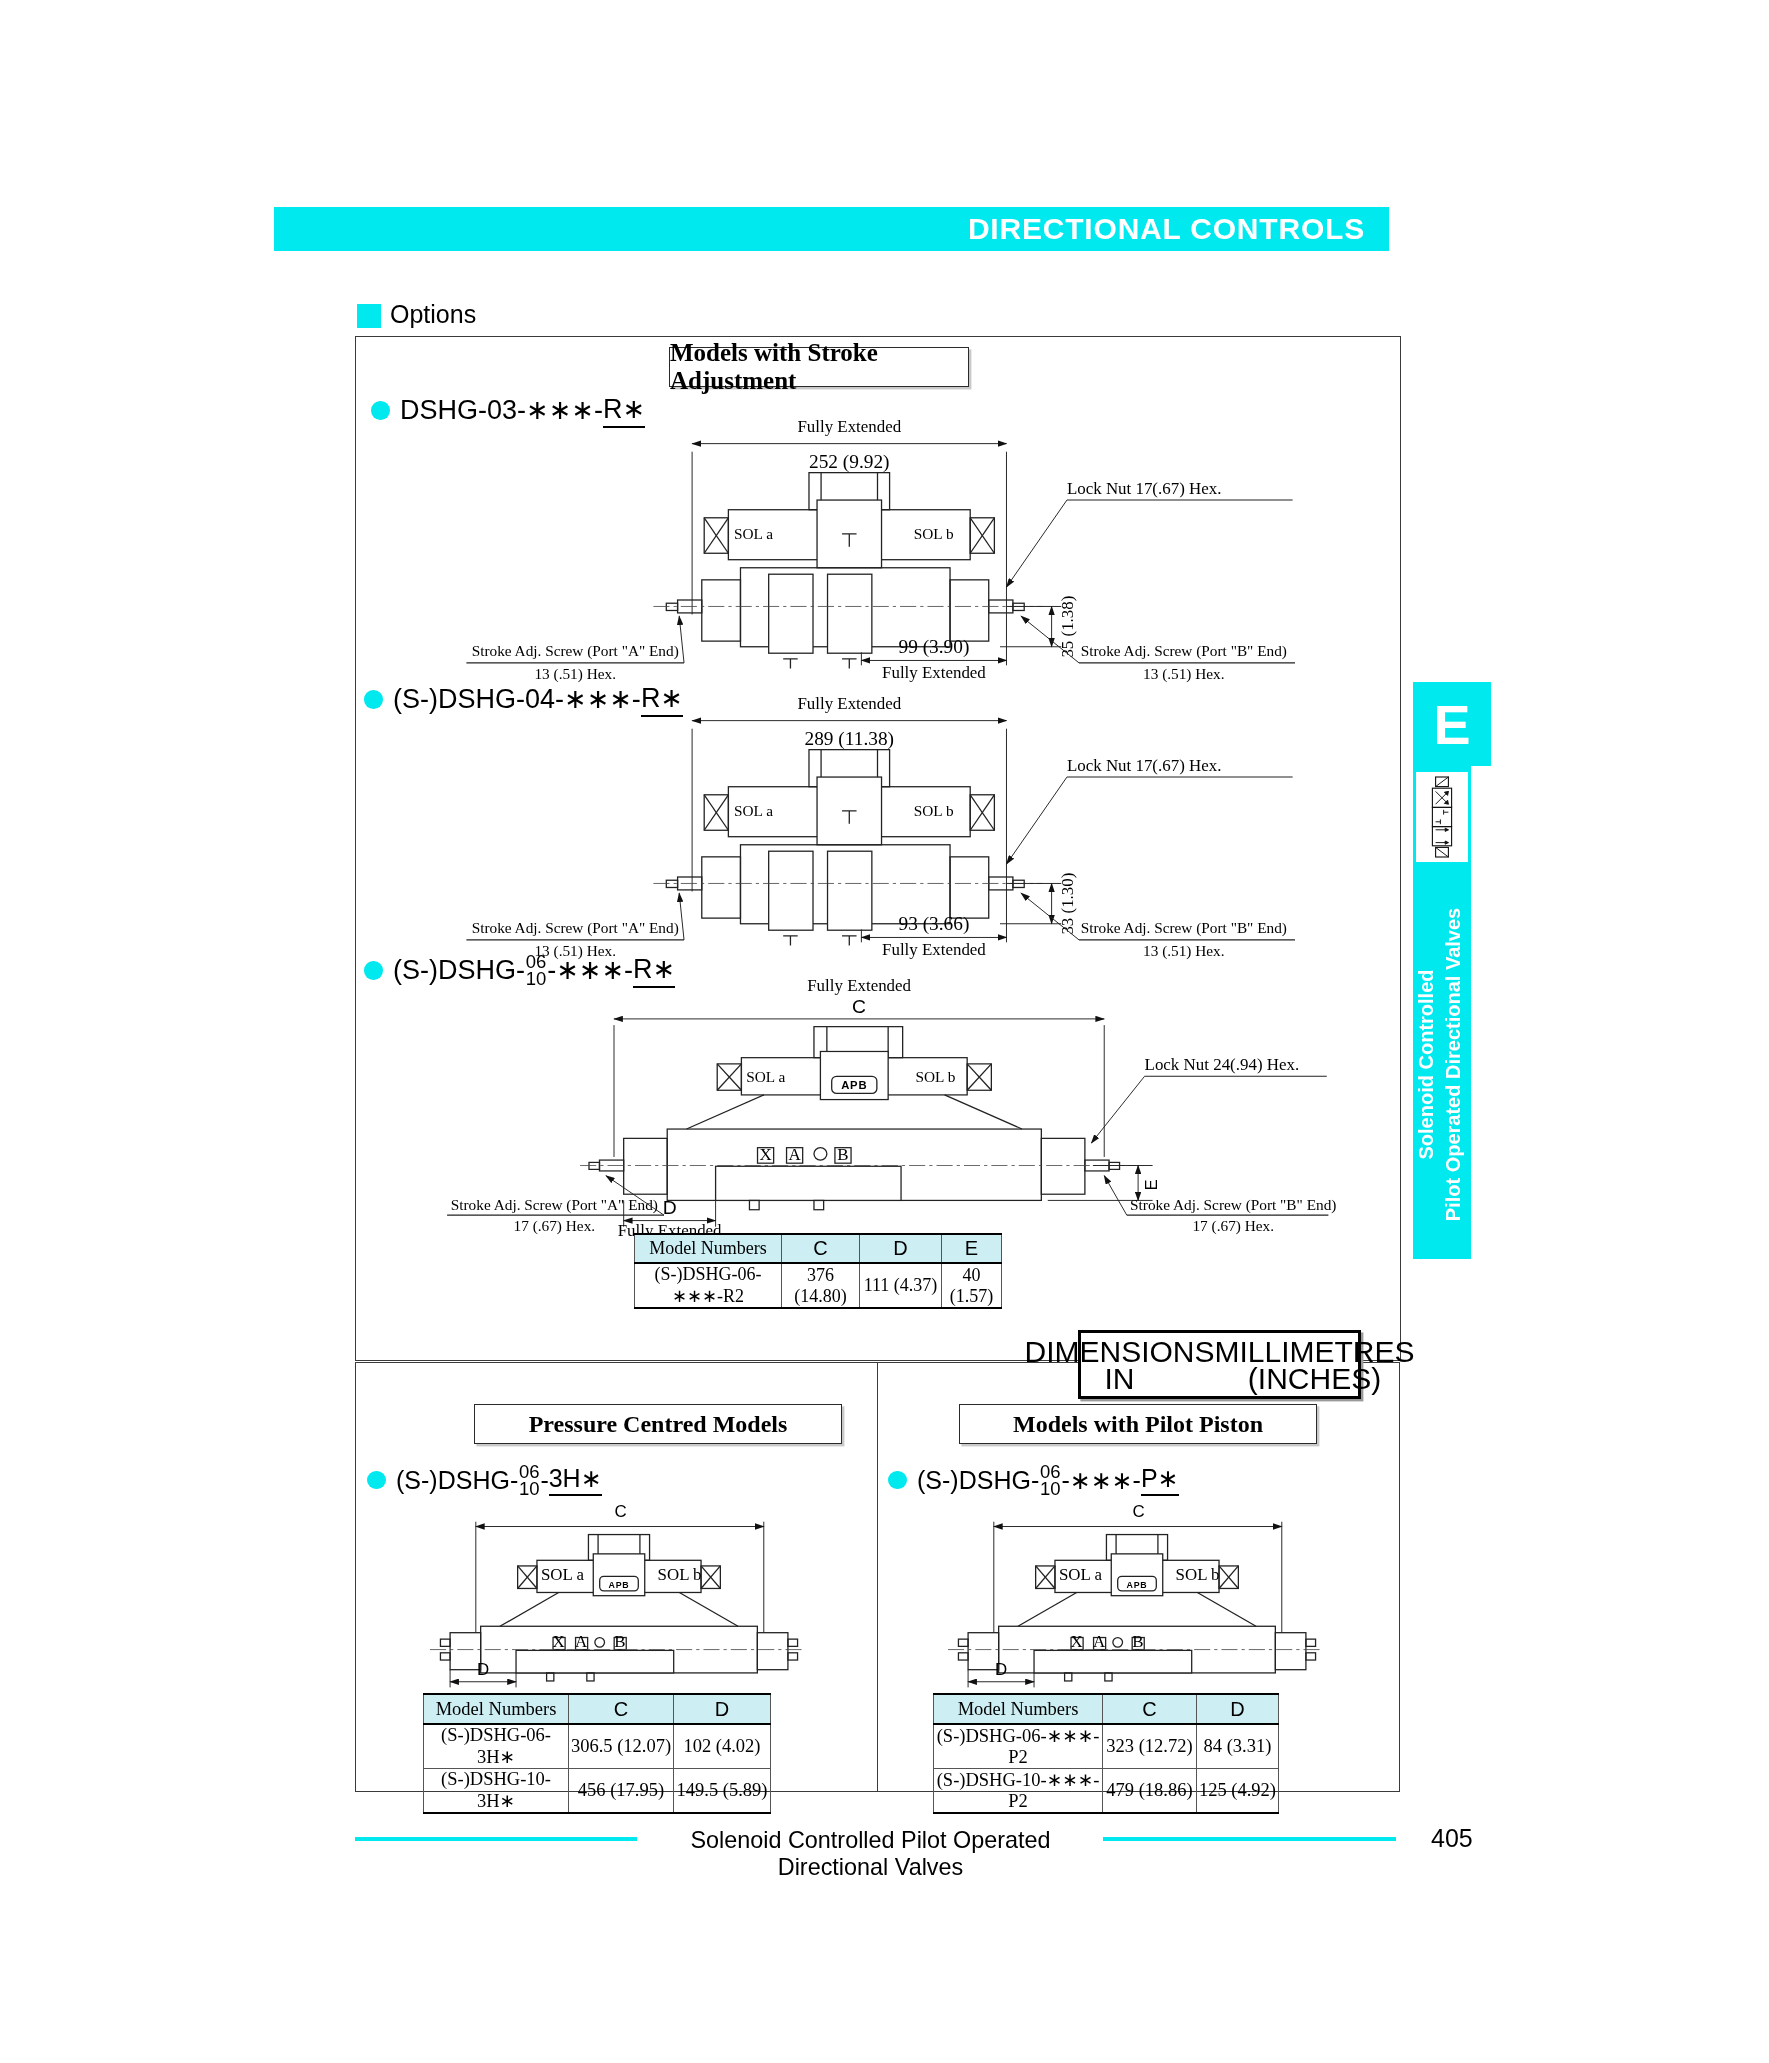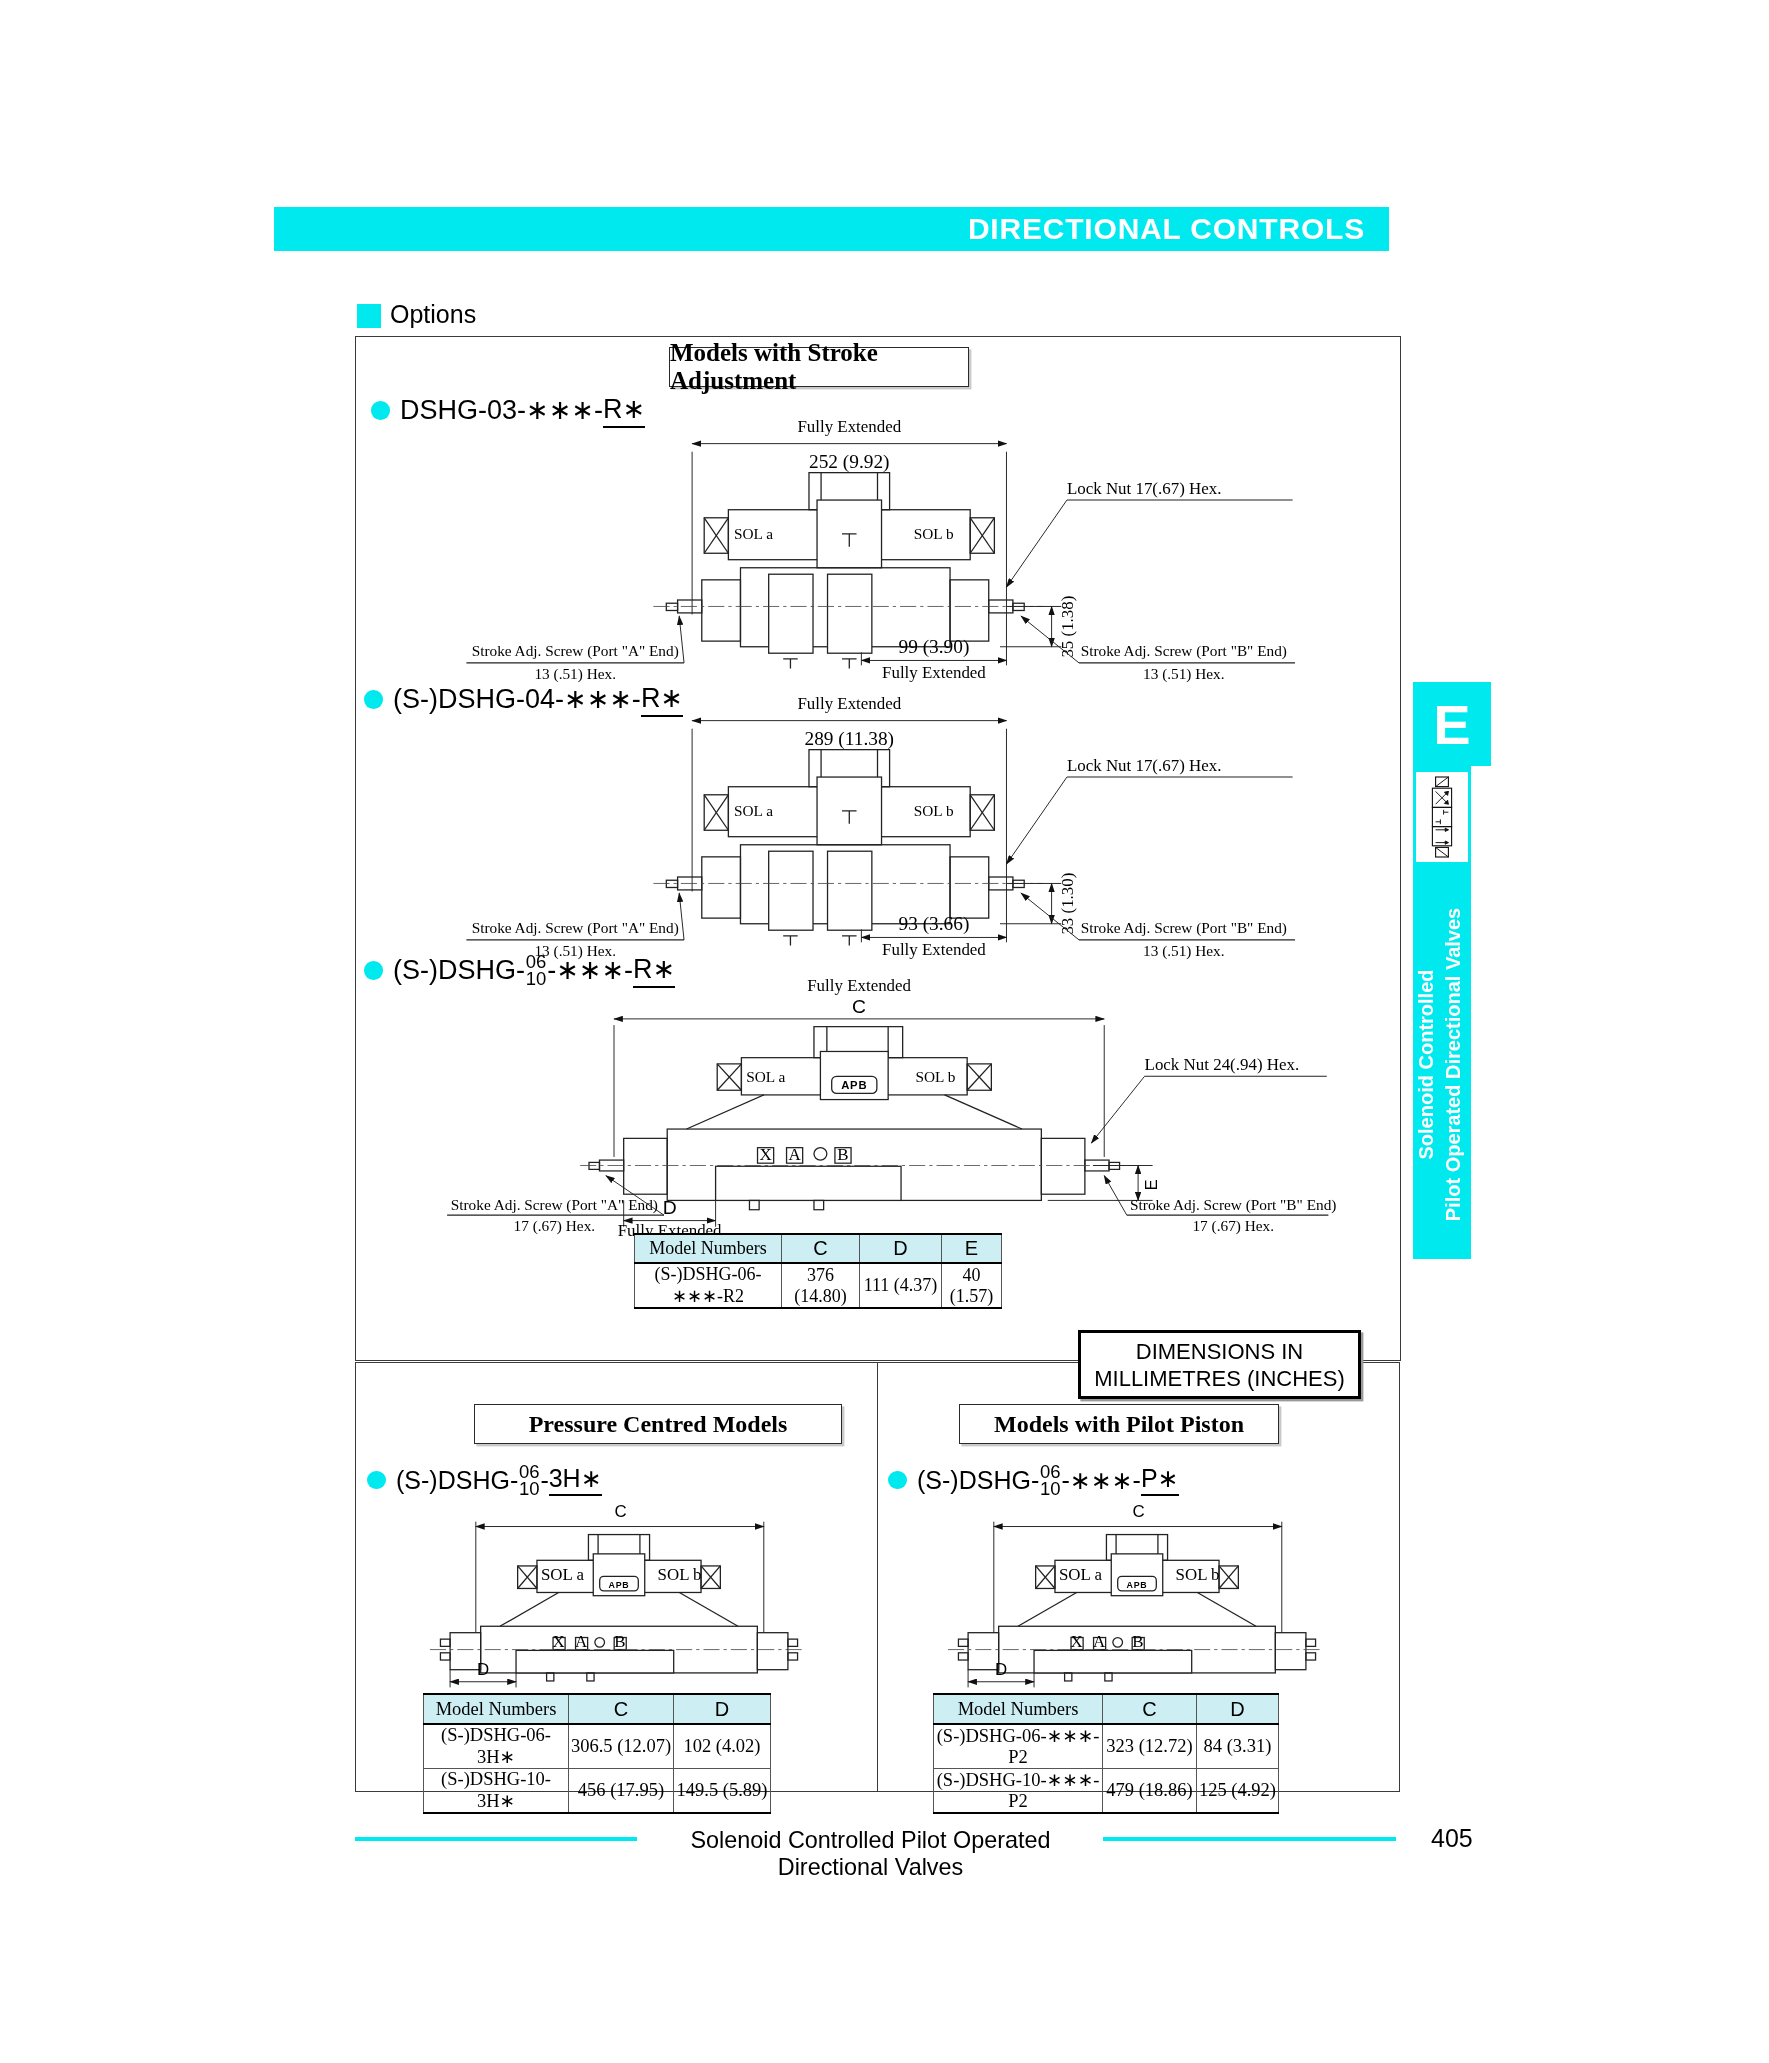--- a/index.html
+++ b/index.html
@@ -20,21 +20,21 @@
   .frame{border:1.6px solid #3a3a3a;background:#fff;box-sizing:border-box;}
   .box-top{left:355px;top:336px;width:1046px;height:1025px;}
   .box-bl{left:355px;top:1362px;width:524px;height:430px;}
   .box-br{left:877px;top:1362px;width:523px;height:430px;}
 
   .titlebox{border:1.6px solid #2a2a2a;background:#fff;box-shadow:2.4px 2.4px 0 #c9c9c9;
             display:flex;align-items:center;justify-content:center;
             font-family:"Liberation Serif",serif;font-weight:bold;box-sizing:border-box;}
   .t-stroke{left:669px;top:347px;width:300px;height:40px;font-size:25px;}
   .t-press{left:474px;top:1404px;width:368px;height:40px;font-size:24px;}
-  .t-pilot{left:959px;top:1404px;width:320px;height:40px;font-size:24px;}
+  .t-pilot{left:959px;top:1404px;width:358px;height:40px;font-size:24px;}
 
   
   .model{font-size:27px;white-space:nowrap;display:flex;align-items:center;}
   .dot{width:18.5px;height:18.5px;border-radius:50%;background:#00e9ef;margin-right:10.5px;flex:0 0 auto;}
   .usuf{border-bottom:2.4px solid #000;padding-bottom:0.8px;}
   .frac{display:inline-flex;flex-direction:column;font-size:18.5px;line-height:17px;text-align:center;vertical-align:middle;margin:0 0.8px;}
   .m1{left:371px;top:393px;}
   .m2{left:364px;top:682px;}
   .m3{left:364px;top:953px;}
   .m4{left:367px;top:1463px;font-size:25px;}
@@ -64,22 +64,22 @@
   table.dtab th.cde{font-family:"Liberation Sans",sans-serif;font-size:20px;}
   .tab1{left:634px;top:1233px;width:367px;font-size:18px;}
   .tab1 th{height:27px;} .tab1 td{height:25px;}
   .tab2{left:423px;top:1693px;width:347px;font-size:18.5px;}
   .tab2 th{height:28px;} .tab2 td{height:26px;}
   .tab3{left:933px;top:1693px;width:345px;font-size:18.5px;}
   .tab3 th{height:28px;} .tab3 td{height:26px;}
 
   
   .dimnote{left:1078px;top:1330px;width:277px;height:63px;border:3.2px solid #000;background:#fff;
-           box-shadow:2.4px 2.4px 0 #9a9a9a;display:flex;flex-direction:column;align-items:center;justify-content:center;
-           font-size:22px;line-height:27px;z-index:6;text-align:center;}
+           box-shadow:2.4px 2.4px 0 #9a9a9a;display:flex;flex-direction:row;align-items:center;justify-content:center;
+           font-size:30px;line-height:27px;z-index:6;text-align:center;}
 
   
   .etab{left:1413px;top:682px;width:78px;height:84px;background:#00e9ef;color:#fff;
         font-size:56px;font-weight:bold;display:flex;align-items:center;justify-content:center;}
   .sstrip{left:1413px;top:766px;width:58px;height:493px;background:#00e9ef;}
   .symbox{left:1416px;top:772px;width:52px;height:90px;background:#fff;}
   .symwrap{left:50%;top:50%;transform:translate(-50%,-50%) rotate(90deg);}
   .vtextwrap{left:1413px;top:875px;width:58px;height:379px;}
   .vtext{position:absolute;left:0;top:379px;width:379px;height:58px;transform-origin:0 0;transform:rotate(-90deg);
          color:#fff;font-weight:bold;font-size:20px;line-height:27px;text-align:center;}

